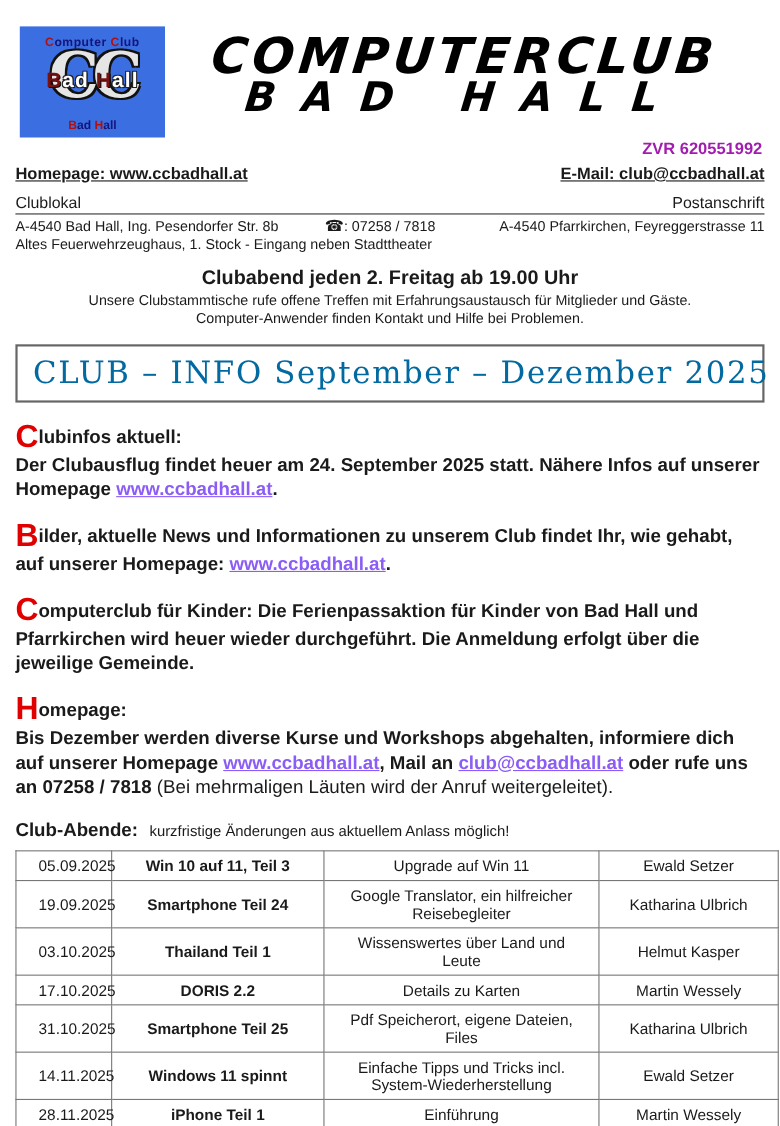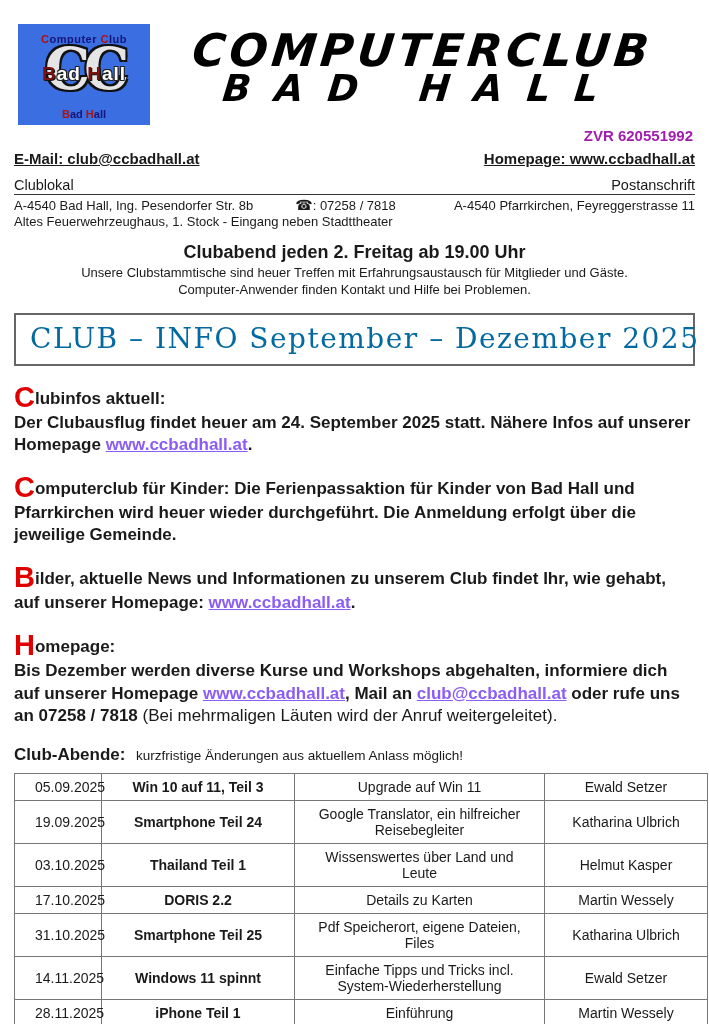--- a/index.html
+++ b/index.html
@@ -106,57 +106,57 @@
       <div class="logo-bottom"><span class="red">B</span><span>ad </span><span class="red">H</span><span>all</span></div>
     </div>
     <div class="title-block">
       <div class="title-l1">COMPUTERCLUB</div>
       <div class="title-l2">BAD HALL</div>
     </div>
   </div>
   <div class="zvr">ZVR 620551992</div>
 
   <div class="contact-row">
+    <span>Homepage: www.ccbadhall.at</span>
     <span>E-Mail: club@ccbadhall.at</span>
-    <span>Homepage: www.ccbadhall.at</span>
   </div>
 
   <div class="addr-labels">
     <span>Clublokal</span>
     <span>Postanschrift</span>
   </div>
   <div class="addr-line1">
     <span>A-4540 Bad Hall, Ing. Pesendorfer Str. 8b</span>
     <span class="addr-phone"><span class="glyph">☎</span><span>: 07258 / 7818</span></span>
     <span class="addr-spacer"></span>
     <span>A-4540 Pfarrkirchen, Feyreggerstrasse  11</span>
   </div>
   <div class="addr-line2">Altes Feuerwehrzeughaus, 1. Stock - Eingang neben Stadttheater</div>
 
   <div class="clubabend">
     <div class="clubabend-h">Clubabend jeden 2. Freitag ab 19.00 Uhr</div>
-    <div class="clubabend-sub">Unsere Clubstammtische sind heuer Treffen mit Erfahrungsaustausch für Mitglieder und Gäste.</div>
+    <div class="clubabend-sub">Unsere Clubstammtische rufe offene Treffen mit Erfahrungsaustausch für Mitglieder und Gäste.</div>
     <div class="clubabend-sub">Computer-Anwender finden Kontakt und Hilfe bei Problemen.</div>
   </div>
 
   <div class="banner">
     <span class="banner-text">CLUB – INFO  September – Dezember 2025</span>
   </div>
 
   <div class="section">
     <div><span class="cap">C</span><span>lubinfos aktuell:</span></div>
     <div><span>Der Clubausflug findet heuer am 24. September 2025 statt. Nähere Infos auf unserer Homepage </span><span class="link">www.ccbadhall.at</span><span>.</span></div>
   </div>
 
   <div class="section">
+    <div><span class="cap">B</span><span>ilder, aktuelle News und Informationen zu unserem Club findet Ihr, wie gehabt, auf unserer Homepage: </span><span class="link">www.ccbadhall.at</span><span>.</span></div>
+  </div>
+
+  <div class="section">
     <div><span class="cap">C</span><span>omputerclub für Kinder: Die Ferienpassaktion für Kinder von Bad Hall und Pfarrkirchen wird heuer wieder durchgeführt. Die Anmeldung erfolgt über die jeweilige Gemeinde.</span></div>
-  </div>
-
-  <div class="section">
-    <div><span class="cap">B</span><span>ilder, aktuelle News und Informationen zu unserem Club findet Ihr, wie gehabt, auf unserer Homepage: </span><span class="link">www.ccbadhall.at</span><span>.</span></div>
   </div>
 
   <div class="section">
     <div><span class="cap">H</span><span>omepage:</span></div>
     <div><span>Bis Dezember werden diverse Kurse und Workshops abgehalten, informiere dich auf unserer Homepage </span><span class="link">www.ccbadhall.at</span><span>, Mail an </span><span class="link">club@ccbadhall.at</span><span> oder rufe uns an 07258 / 7818 </span><span class="reg">(Bei mehrmaligen Läuten wird der Anruf weitergeleitet).</span></div>
   </div>
 
   <div class="ca-line">
     <span class="ca-label">Club-Abende:</span>
     <span class="ca-note">kurzfristige Änderungen aus aktuellem Anlass möglich!</span>

